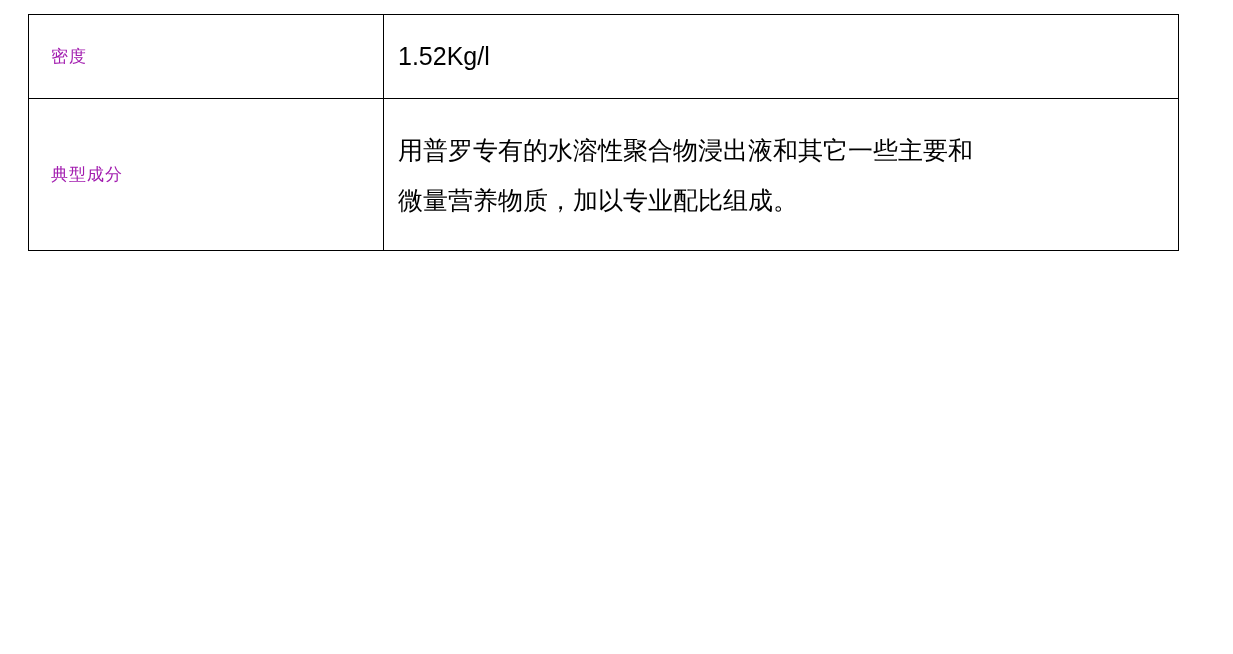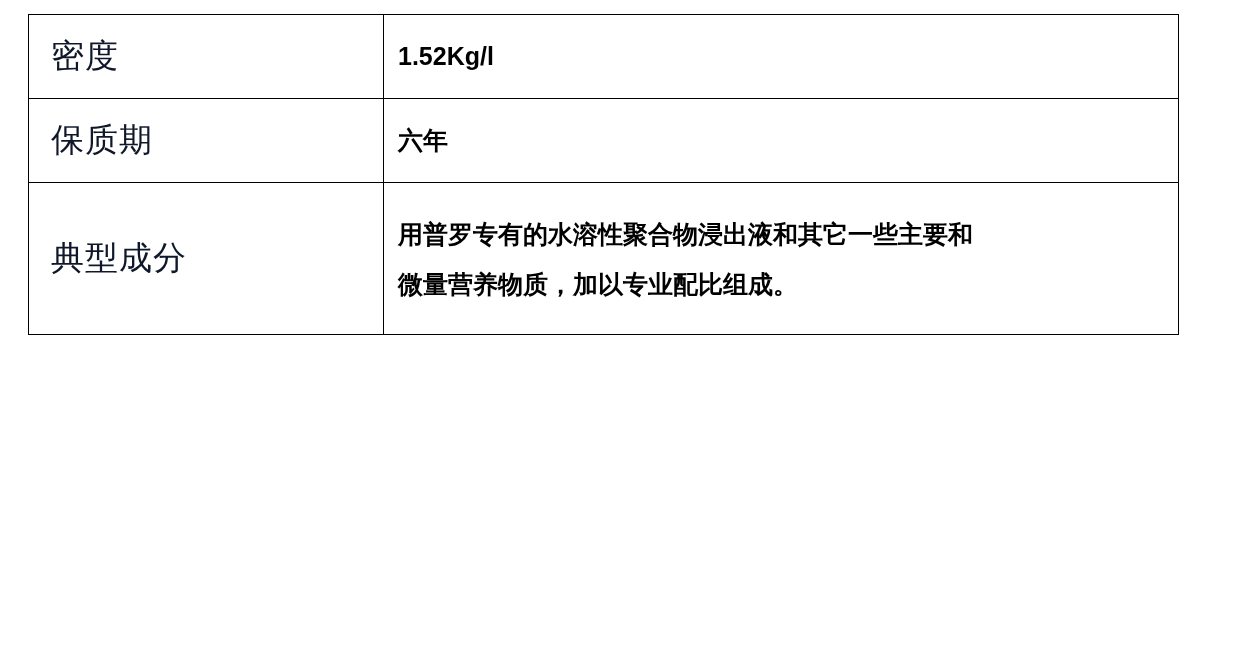--- a/index.html
+++ b/index.html
@@ -37,40 +37,39 @@
   .spec-table tr.row td {
     height: 84px;
   }
   .spec-table tr.row-tall td {
     height: 152px;
   }
   col.label-col { width: 355px; }
   col.value-col { width: 795px; }
 
   .label-cell {
-    color: #0f172a;
-    font-size: 33px;
+    color: #a21caf;
+    font-size: 17px;
     line-height: 1.4;
     letter-spacing: 1px;
     padding-left: 22px !important;
   }
   .value-cell {
     color: #000000;
     font-size: 25px;
     line-height: 1.45;
   }
   .value-cell.multiline {
     line-height: 2.0;
     padding-top: 6px;
     padding-bottom: 6px;
   }
   .value-line {
     display: block;
     white-space: nowrap;
-    font-weight: bold;
   }
   .latin {
     font-family: "Liberation Sans", "DejaVu Sans", sans-serif;
   }
 </style>
 </head>
 <body>
 
 <div class="page">
   <table class="spec-table">
@@ -78,26 +77,20 @@
       <col class="label-col">
       <col class="value-col">
     </colgroup>
     <tbody>
       <tr class="row">
         <td class="label-cell">密度</td>
         <td class="value-cell">
           <span class="value-line latin">1.52Kg/l</span>
         </td>
       </tr>
-      <tr class="row">
-        <td class="label-cell">保质期</td>
-        <td class="value-cell">
-          <span class="value-line">六年</span>
-        </td>
-      </tr>
       <tr class="row-tall">
         <td class="label-cell">典型成分</td>
         <td class="value-cell multiline">
           <span class="value-line">用普罗专有的水溶性聚合物浸出液和其它一些主要和</span>
           <span class="value-line">微量营养物质，加以专业配比组成。</span>
         </td>
       </tr>
     </tbody>
   </table>
 </div>

